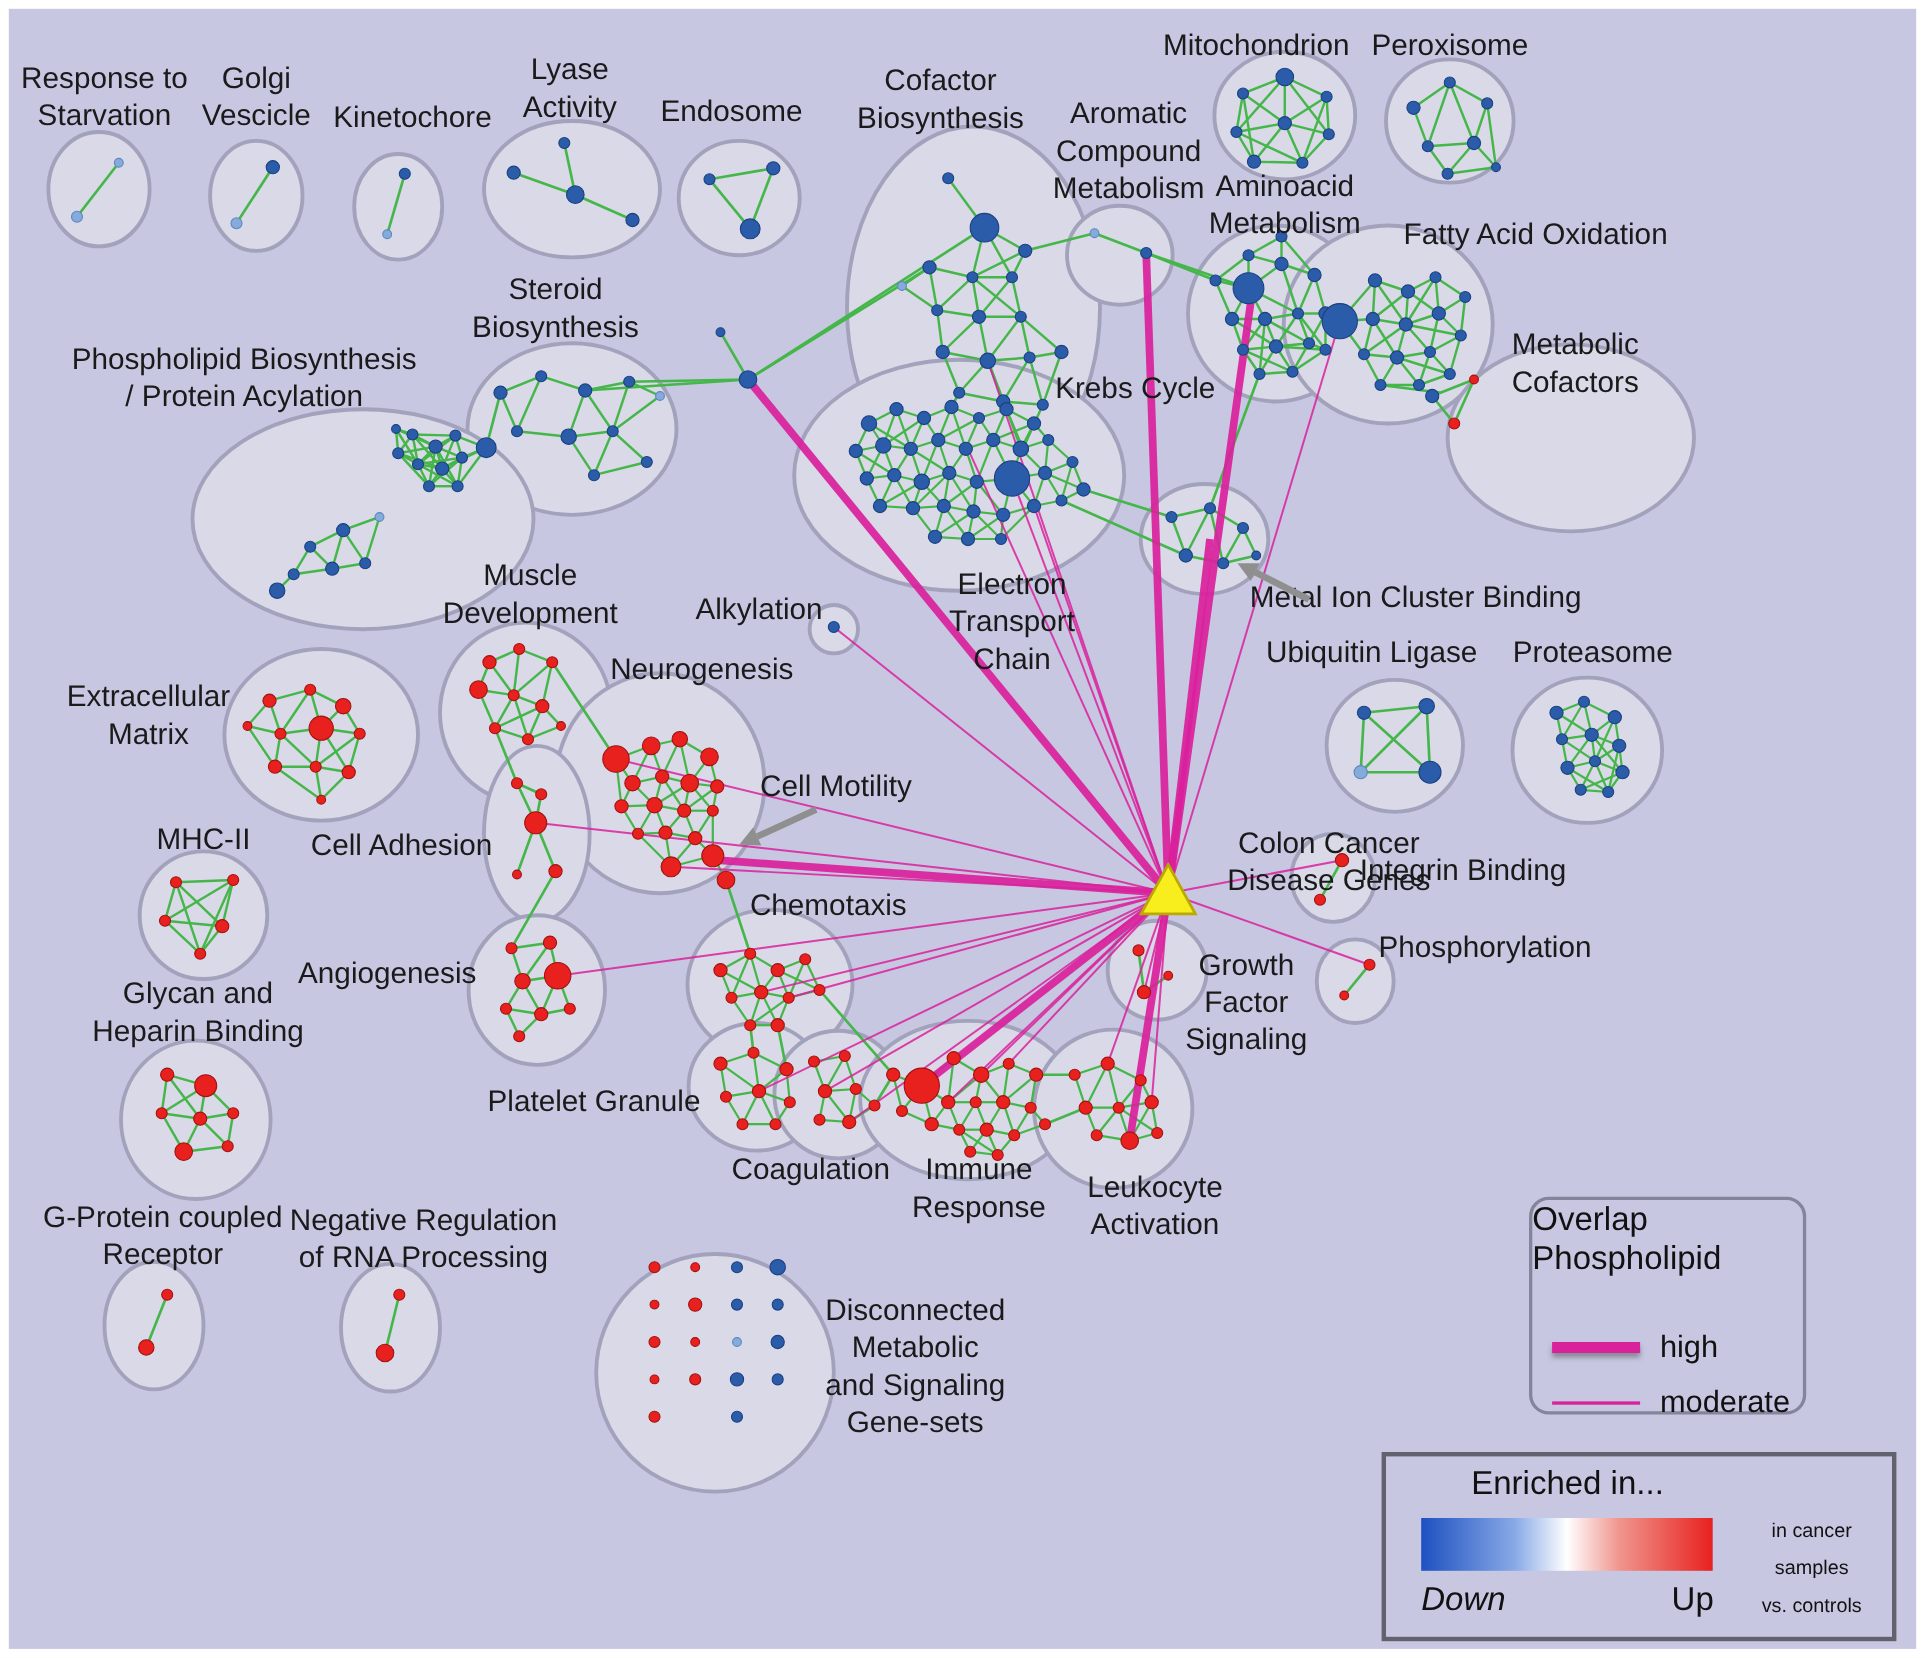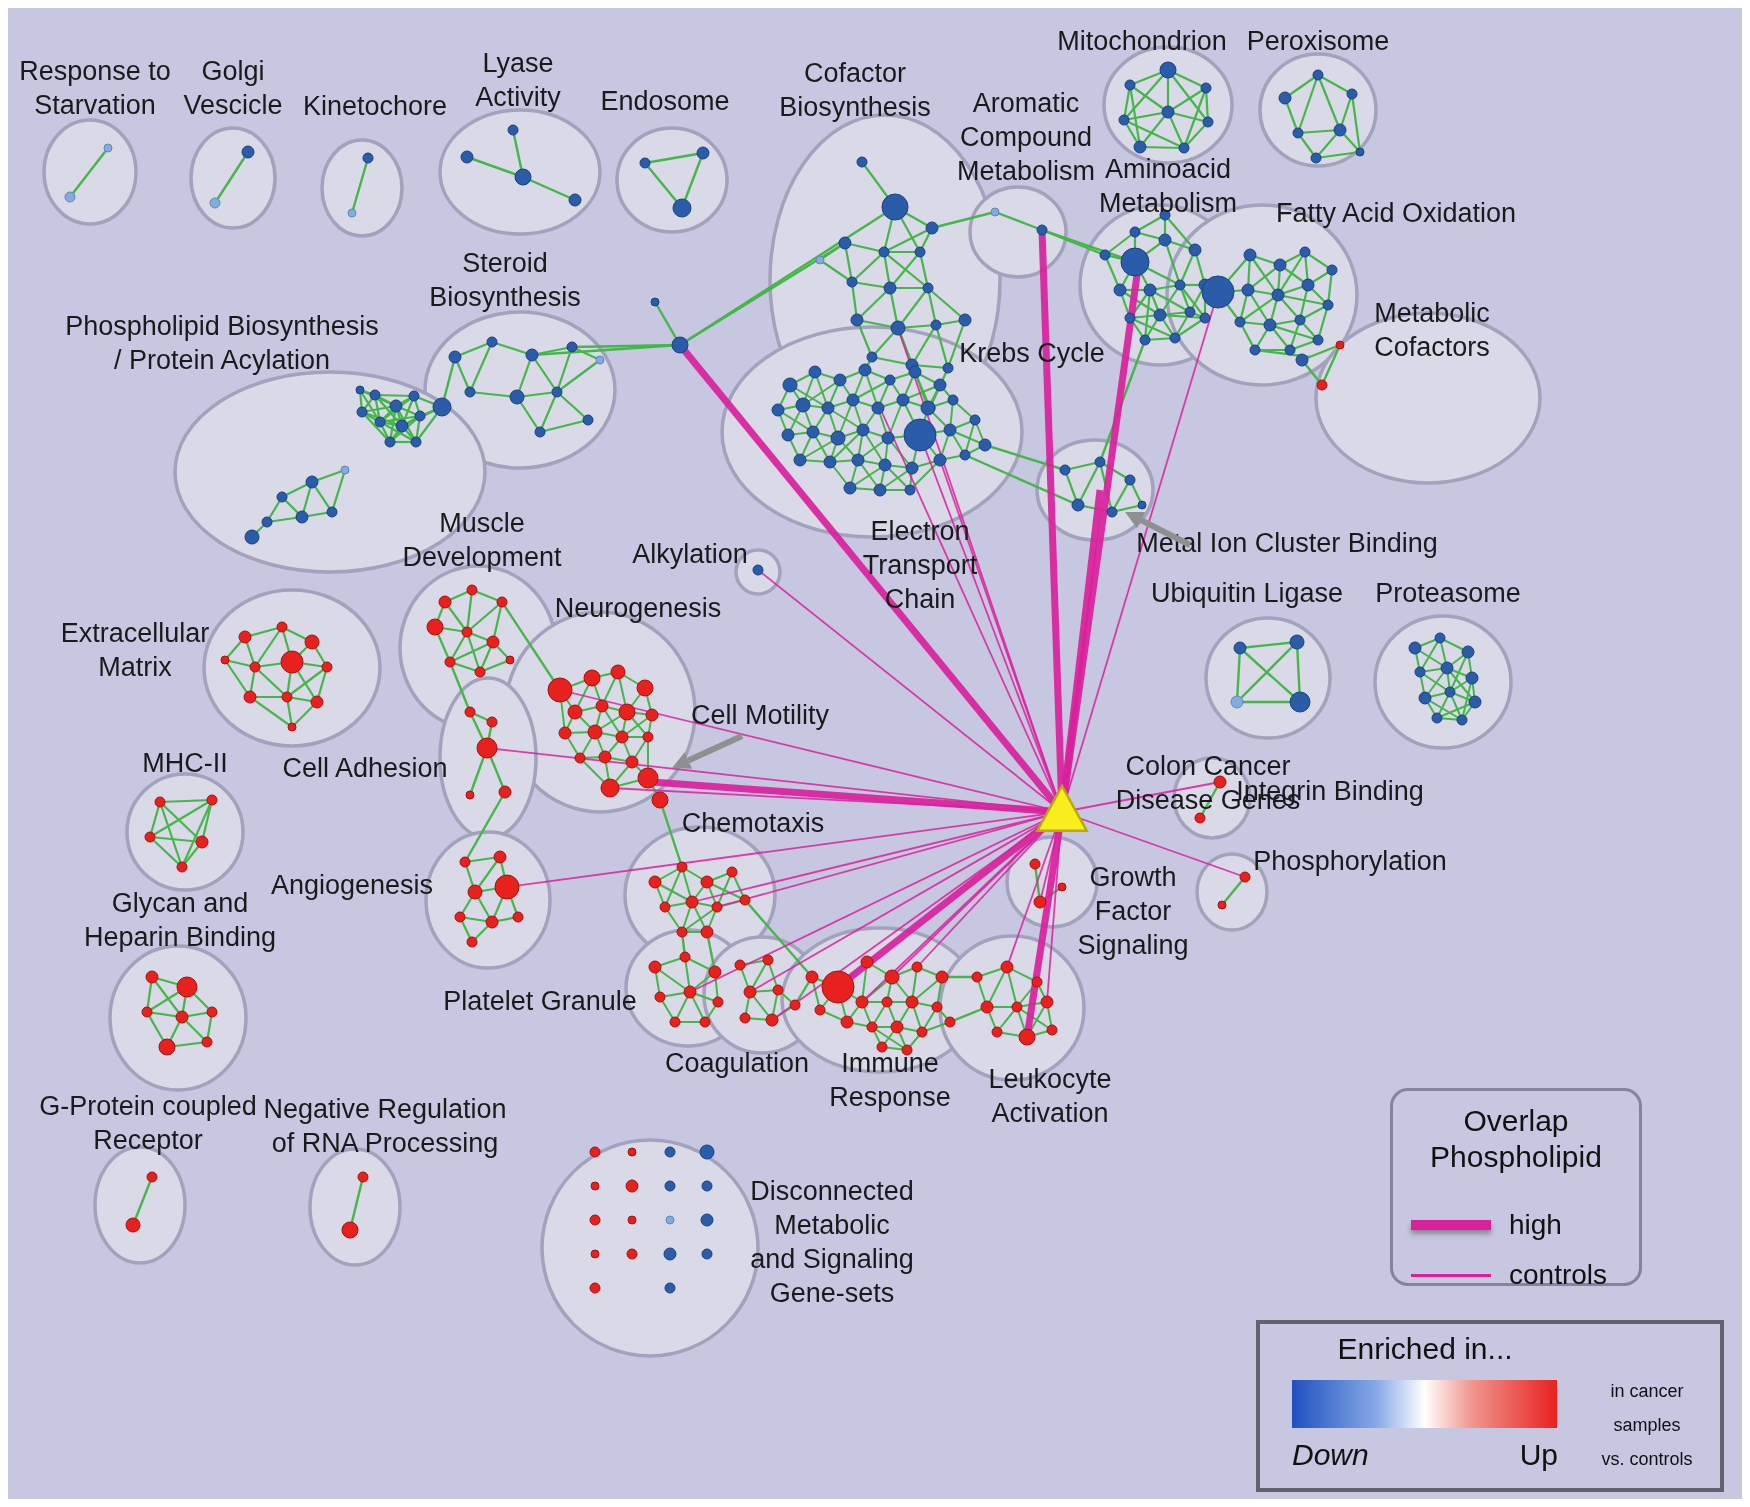--- a/index.html
+++ b/index.html
@@ -1,21 +1,21 @@
 <!DOCTYPE html>
 <html><head>
 <meta charset="utf-8">
 <style>
   html,body{margin:0;padding:0;background:#ffffff;}
   #stage{position:relative;width:1750px;height:1507px;background:#ffffff;font-family:"Liberation Sans",sans-serif;overflow:hidden;}
   #net{position:absolute;left:0;top:0;}
   #net text{font-family:"Liberation Sans",sans-serif;}
   .legend-box{position:absolute;box-sizing:border-box;color:#111;}
   #overlap-legend{left:1390px;top:1088px;width:252px;height:198px;border:3px solid #84849a;border-radius:18px;}
-  #overlap-legend .ol-title{text-align:center;font-size:30px;line-height:36px;padding-top:12px;}
+  #overlap-legend .ol-title{text-align:left;font-size:30px;line-height:36px;}
   #overlap-legend .ol-row{position:absolute;left:18px;display:flex;align-items:center;}
   #overlap-legend .ol-row.r1{top:118px;}
   #overlap-legend .ol-row.r2{top:168px;}
   .ol-high-line{display:inline-block;width:80px;height:10px;background:#d9219c;box-shadow:0 4px 5px rgba(60,60,60,0.45);margin-right:18px;}
   .ol-mod-line{display:inline-block;width:80px;height:3px;background:#d9219c;margin-right:18px;}
   #overlap-legend .ol-label{font-size:28px;}
   #enrich-legend{left:1256px;top:1320px;width:468px;height:172px;border:4px solid #62626e;}
   #enrich-legend .en-title{position:absolute;left:30px;top:8px;width:270px;text-align:center;font-size:30px;}
   .en-gradient{position:absolute;left:32px;top:56px;width:265px;height:48px;background:linear-gradient(90deg,#1e50c0 0%,#87a9e6 32%,#ffffff 50%,#f0958d 68%,#e8211f 100%);}
   .en-down{position:absolute;left:32px;top:114px;font-size:30px;font-style:italic;}
@@ -1069,21 +1069,21 @@
     <div class="ol-title">
       <span>Overlap</span><br>
       <span>Phospholipid</span>
     </div>
     <div class="ol-row r1">
       <span class="ol-high-line"></span>
       <span class="ol-label">high</span>
     </div>
     <div class="ol-row r2">
       <span class="ol-mod-line"></span>
-      <span class="ol-label">controls</span>
+      <span class="ol-label">moderate</span>
     </div>
   </div>
 
   <div id="enrich-legend" class="legend-box">
     <div class="en-title">Enriched in...</div>
     <div class="en-gradient"></div>
     <div class="en-down">Down</div>
     <div class="en-up">Up</div>
     <div class="en-note">
       <span>in cancer</span><br>

